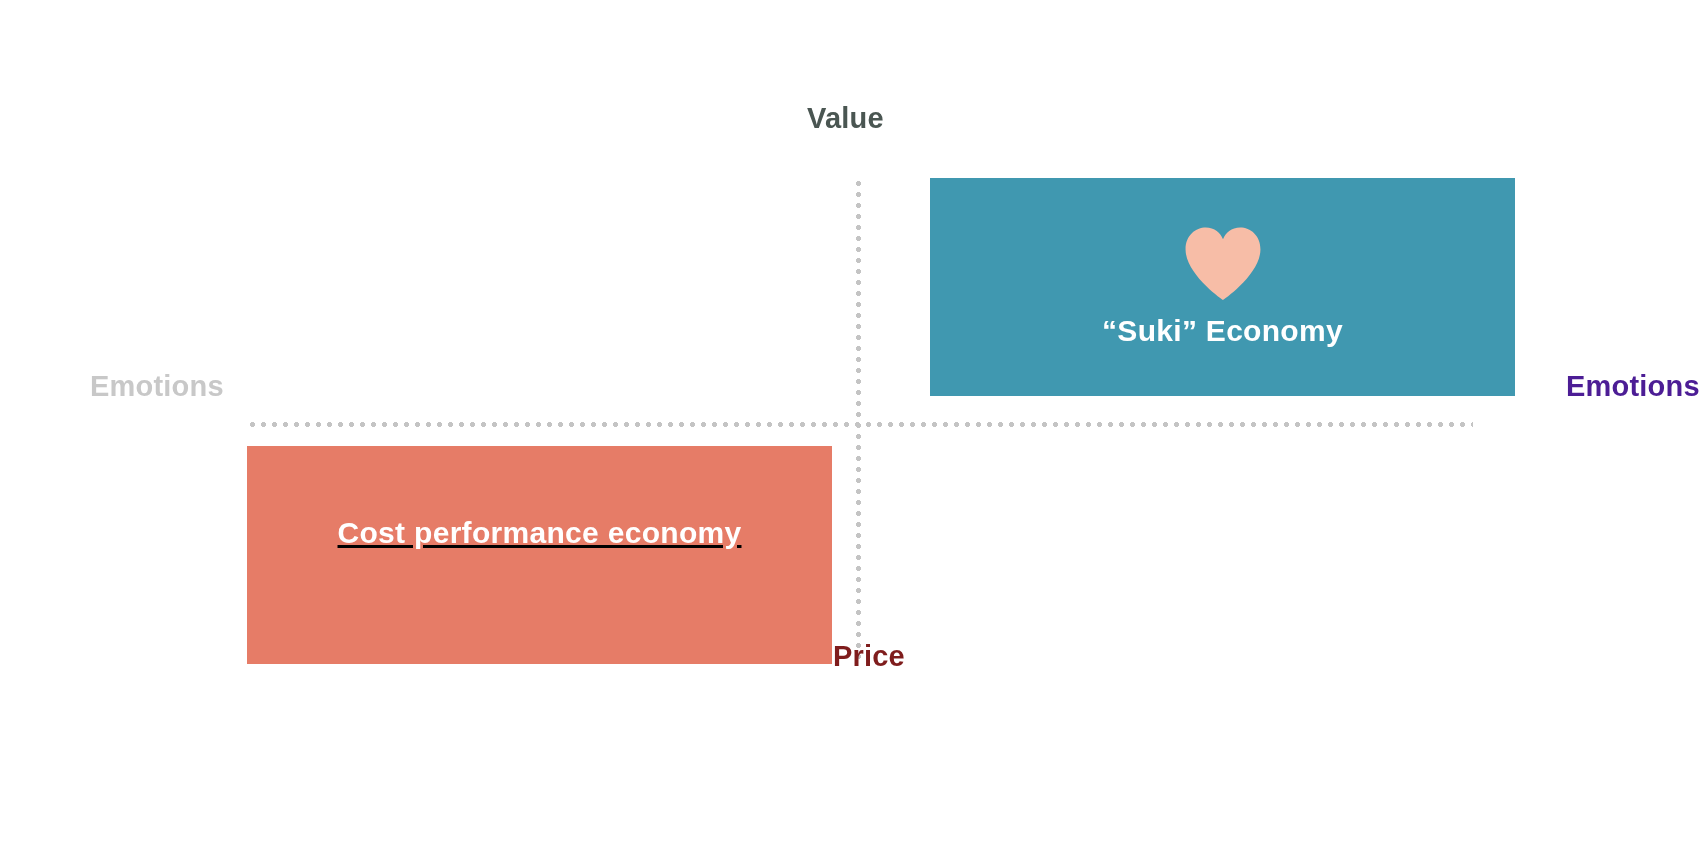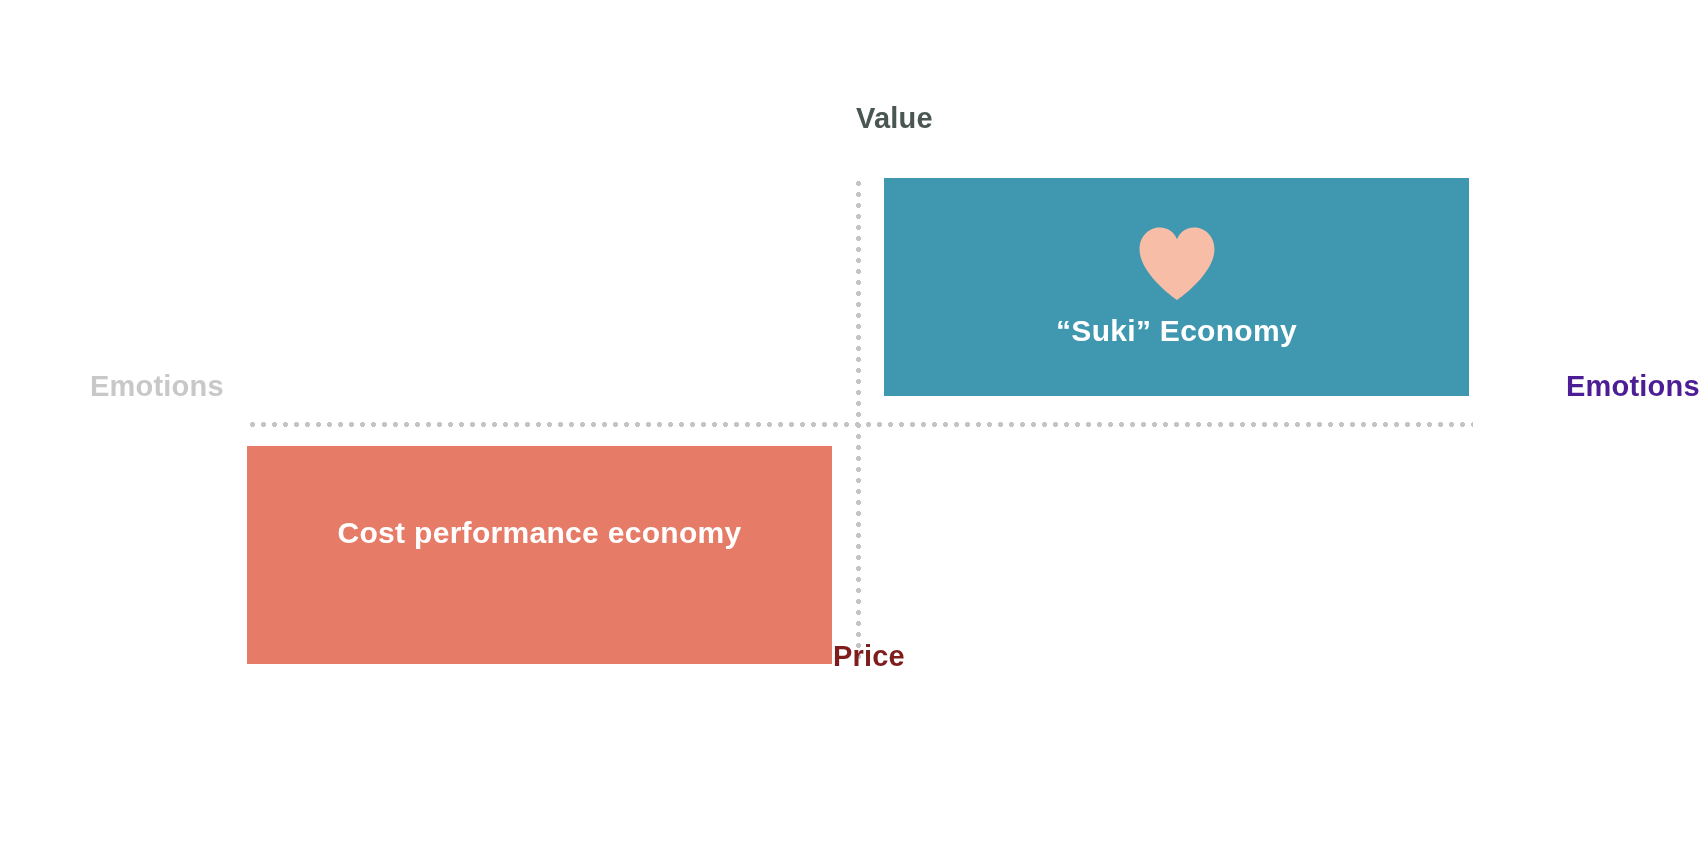--- a/index.html
+++ b/index.html
@@ -19,21 +19,21 @@
   }
 
   
   .axis-label {
     position: absolute;
     font-weight: bold;
     white-space: nowrap;
     letter-spacing: .2px;
   }
   #label-value {
-    left: 856px;
+    left: 807px;
     top: 102px;
     font-size: 29px;
     color: #4a5652;
     text-align: center;
   }
   #label-emotions {
     left: 1566px;
     top: 370px;
     font-size: 29px;
     color: #4c1d95;
@@ -77,32 +77,33 @@
 
   
   .block {
     position: absolute;
     display: flex;
     flex-direction: column;
     align-items: center;
     justify-content: flex-start;
   }
   #block-suki {
-    left: 884px;
+    left: 930px;
     top: 178px;
     width: 585px;
     height: 218px;
     background: #4098b0;
   }
   #block-cost {
     left: 247px;
     top: 446px;
     width: 585px;
     height: 218px;
     background: #e67c67;
+    text-decoration: underline;
   }
   .block-label {
     font-size: 30px;
     font-weight: bold;
     color: #ffffff;
     white-space: nowrap;
     letter-spacing: .3px;
   }
   #suki-label {
     margin-top: 10px;

